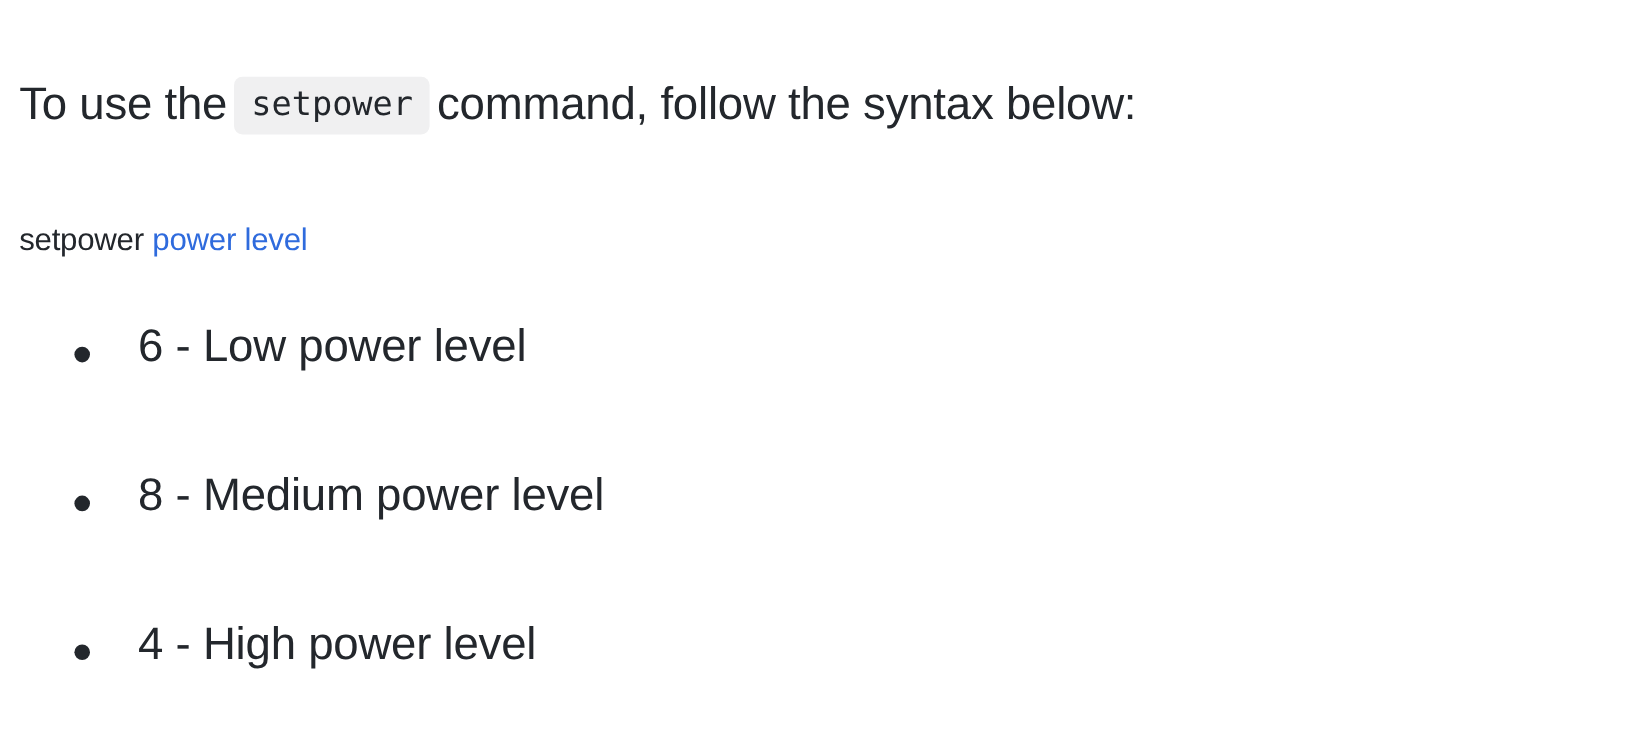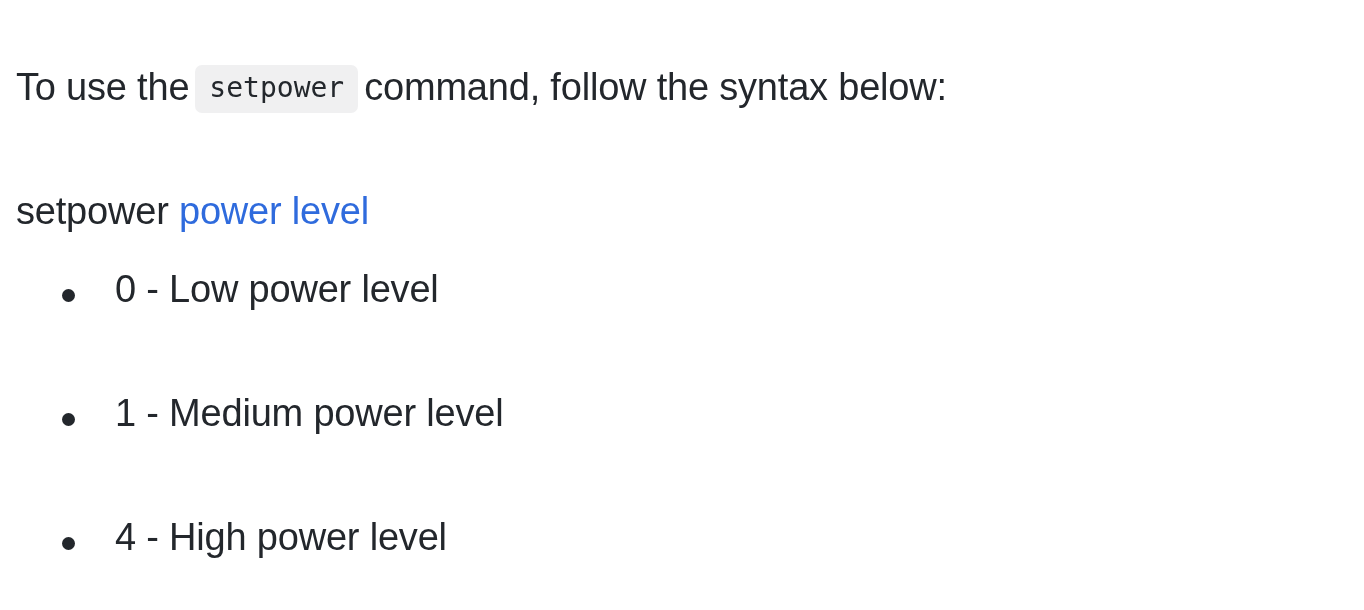--- a/index.html
+++ b/index.html
@@ -49,21 +49,21 @@
     vertical-align: 3px;
     color: #23272c;
     letter-spacing: 0px;
   }
 
   
   .syntax {
     position: absolute;
     left: 16px;
     top: 146px;
-    font-size: 38px;
+    font-size: 26px;
     line-height: 54px;
     letter-spacing: -0.2px;
     white-space: nowrap;
   }
   .syntax .cmd {
     color: #23272c;
   }
   .syntax .arg {
     color: #2f6bdd;
   }
@@ -111,25 +111,25 @@
   </p>
 
   <p class="syntax">
     <span class="cmd">setpower</span>
     <span class="arg">power level</span>
   </p>
 
   <ul class="levels">
     <li class="level-item">
       <span class="bullet"></span>
-      <span class="level-text">0 - Low power level</span>
+      <span class="level-text">6 - Low power level</span>
     </li>
     <li class="level-item">
       <span class="bullet"></span>
-      <span class="level-text">1 - Medium power level</span>
+      <span class="level-text">8 - Medium power level</span>
     </li>
     <li class="level-item">
       <span class="bullet"></span>
       <span class="level-text">4 - High power level</span>
     </li>
   </ul>
 
 </div>
 
 </body></html>

